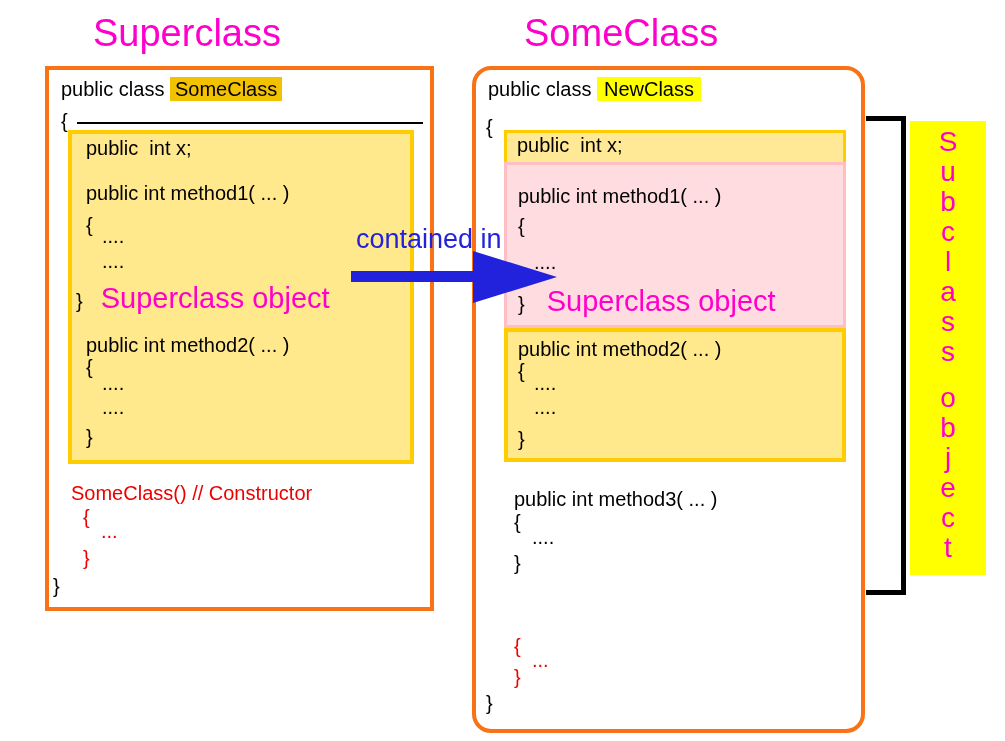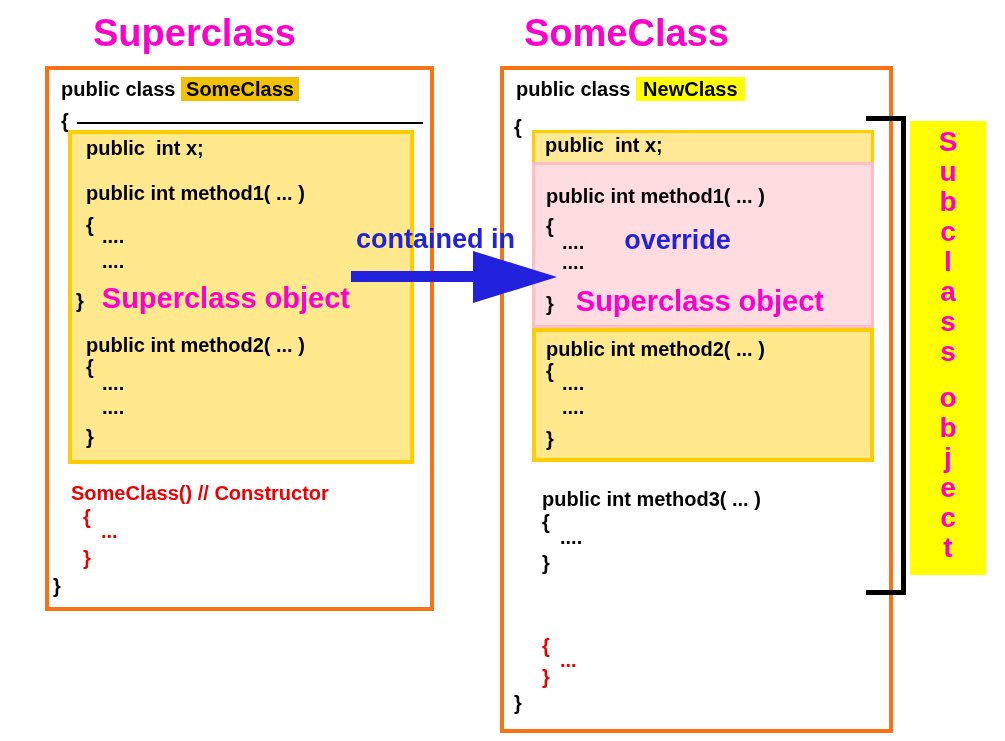--- a/index.html
+++ b/index.html
@@ -1,17 +1,17 @@
 <!DOCTYPE html>
 <html><head>
 <meta charset="utf-8">
 <style>
   html,body { margin:0; padding:0; background:#fff; }
   .canvas { position:relative; width:1005px; height:741px; background:#ffffff;
-            font-family:"Liberation Sans", sans-serif; font-weight:bold; overflow:hidden; }
+            font-family:"Liberation Sans", sans-serif; font-weight:normal; overflow:hidden; }
 
   .title { position:absolute; font-size:38px; color:#FF00CC; letter-spacing:0px; }
 
   .panel { position:absolute; background:#ffffff; border:4px solid #f97316; }
 
   .cl { position:absolute; font-size:20px; color:#000; white-space:pre; line-height:1.15; }
   .row { position:absolute; white-space:pre; }
   .cl-inline { font-size:20px; color:#000; }
   .red { color:#EE0000; }
   .blue { color:#2222DD; }
@@ -67,32 +67,31 @@
       <div class="cl" style="left:14px; top:292px;">}</div>
     </div>
 
     <div class="cl red" style="left:22px; top:412px;">SomeClass() // Constructor</div>
     <div class="cl red" style="left:34px; top:436px;">{</div>
     <div class="cl red" style="left:52px; top:450px;">...</div>
     <div class="cl red" style="left:34px; top:477px;">}</div>
     <div class="cl" style="left:4px; top:505px;">}</div>
   </div>
 
-  <div class="panel" style="left:500px; top:66px; width:385px; height:659px;">
+  <div class="panel" style="left:472px; top:66px; width:385px; height:659px;border-radius:19px;">
     <div class="cl" style="left:12px; top:8px;"><span>public class </span><span class="hl-yellow">NewClass</span></div>
     <div class="cl" style="left:10px; top:46px;">{</div>
 
     <div class="field-strip" style="left:28px; top:60px; width:342px; height:32px;">
       <div class="cl" style="left:10px; top:1px;">public  int x;</div>
     </div>
 
     <div class="override-box" style="left:28px; top:92px; width:342px; height:166px;">
       <div class="cl" style="left:11px; top:20px;">public int method1( ... )</div>
       <div class="cl" style="left:11px; top:50px;">{</div>
-      <div class="row" style="left:27px; top:60px;"><span class="cl-inline">....</span><span class="blue-label" style="margin-left:40px;">override</span></div>
       <div class="cl" style="left:27px; top:86px;">....</div>
       <div class="row" style="left:11px; top:120px;"><span class="cl-inline">}</span><span class="magenta-label" style="margin-left:22px;">Superclass object</span></div>
     </div>
 
     <div class="member-box" style="left:28px; top:258px; width:342px; height:134px;">
       <div class="cl" style="left:10px; top:6px;">public int method2( ... )</div>
       <div class="cl" style="left:10px; top:28px;">{</div>
       <div class="cl" style="left:26px; top:40px;">....</div>
       <div class="cl" style="left:26px; top:64px;">....</div>
       <div class="cl" style="left:10px; top:96px;">}</div>

